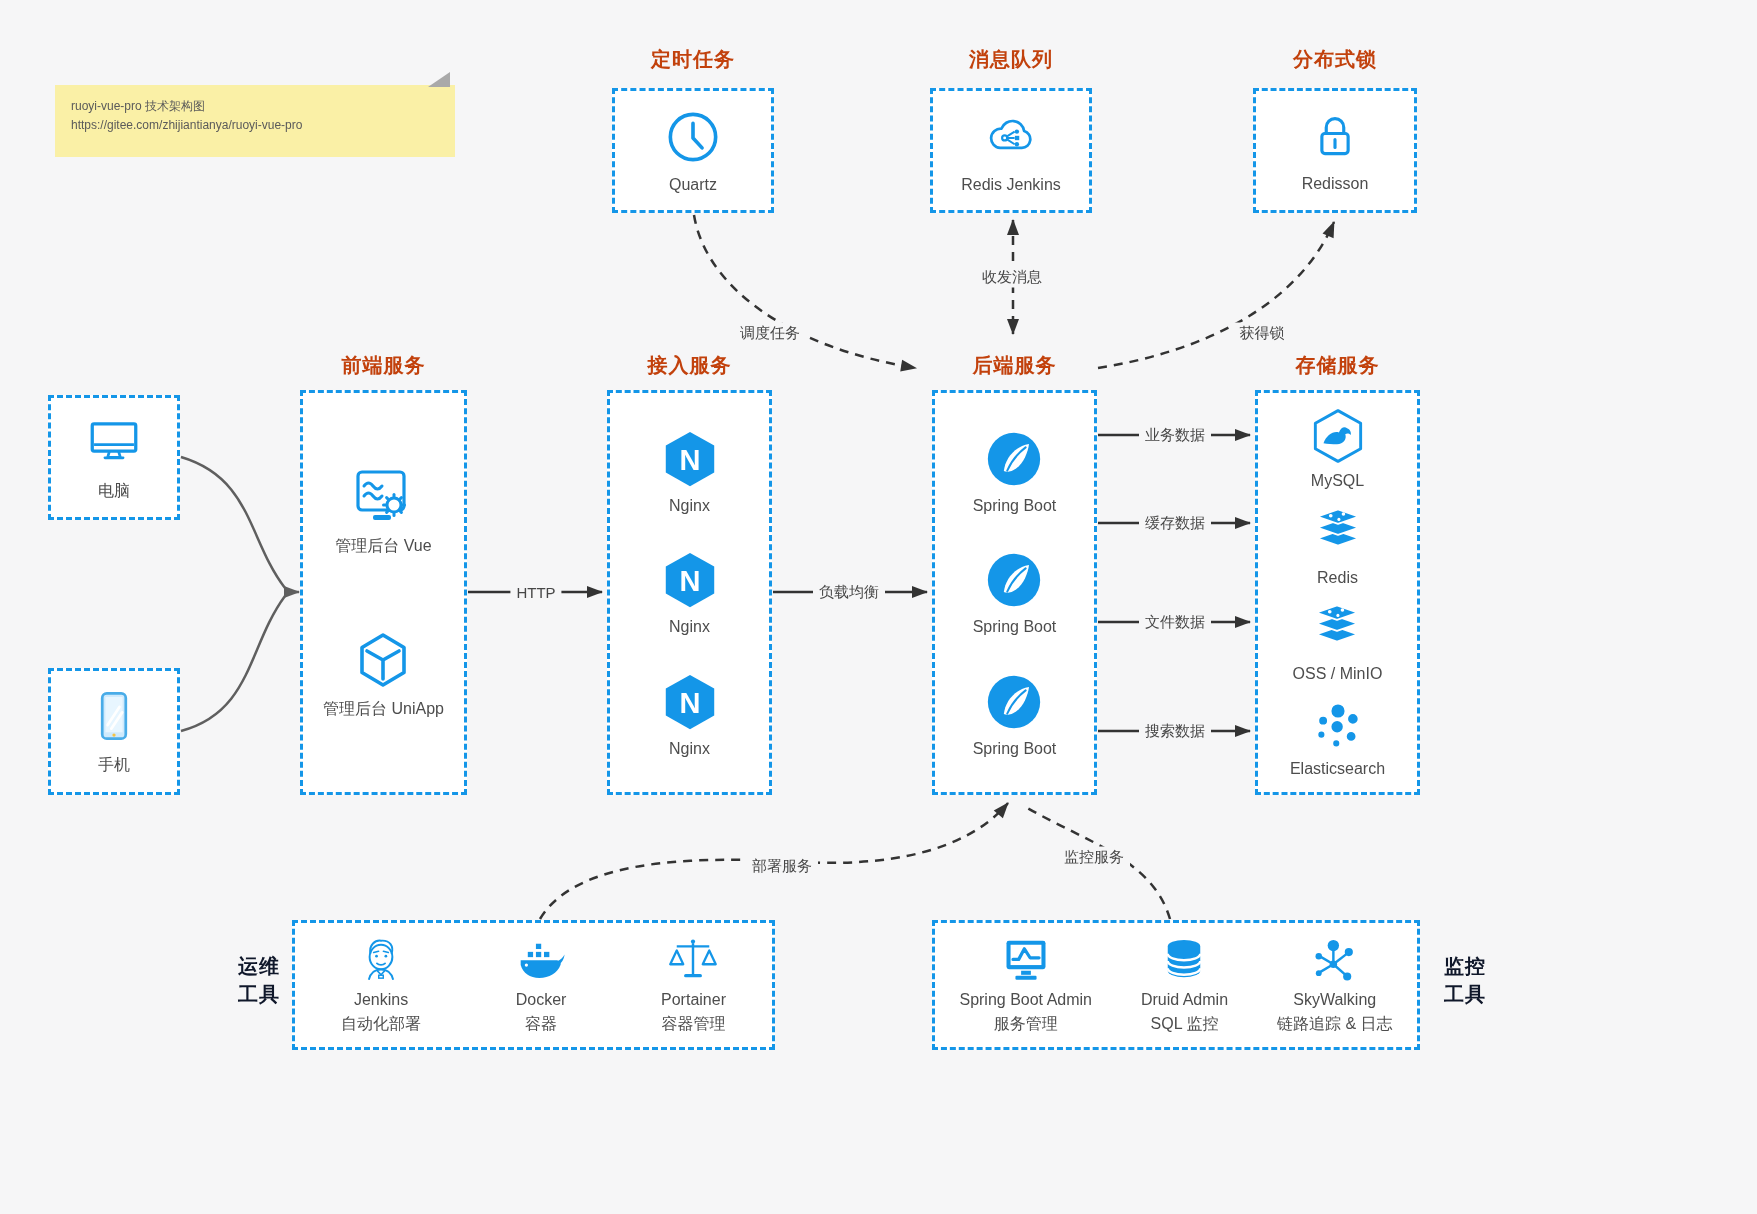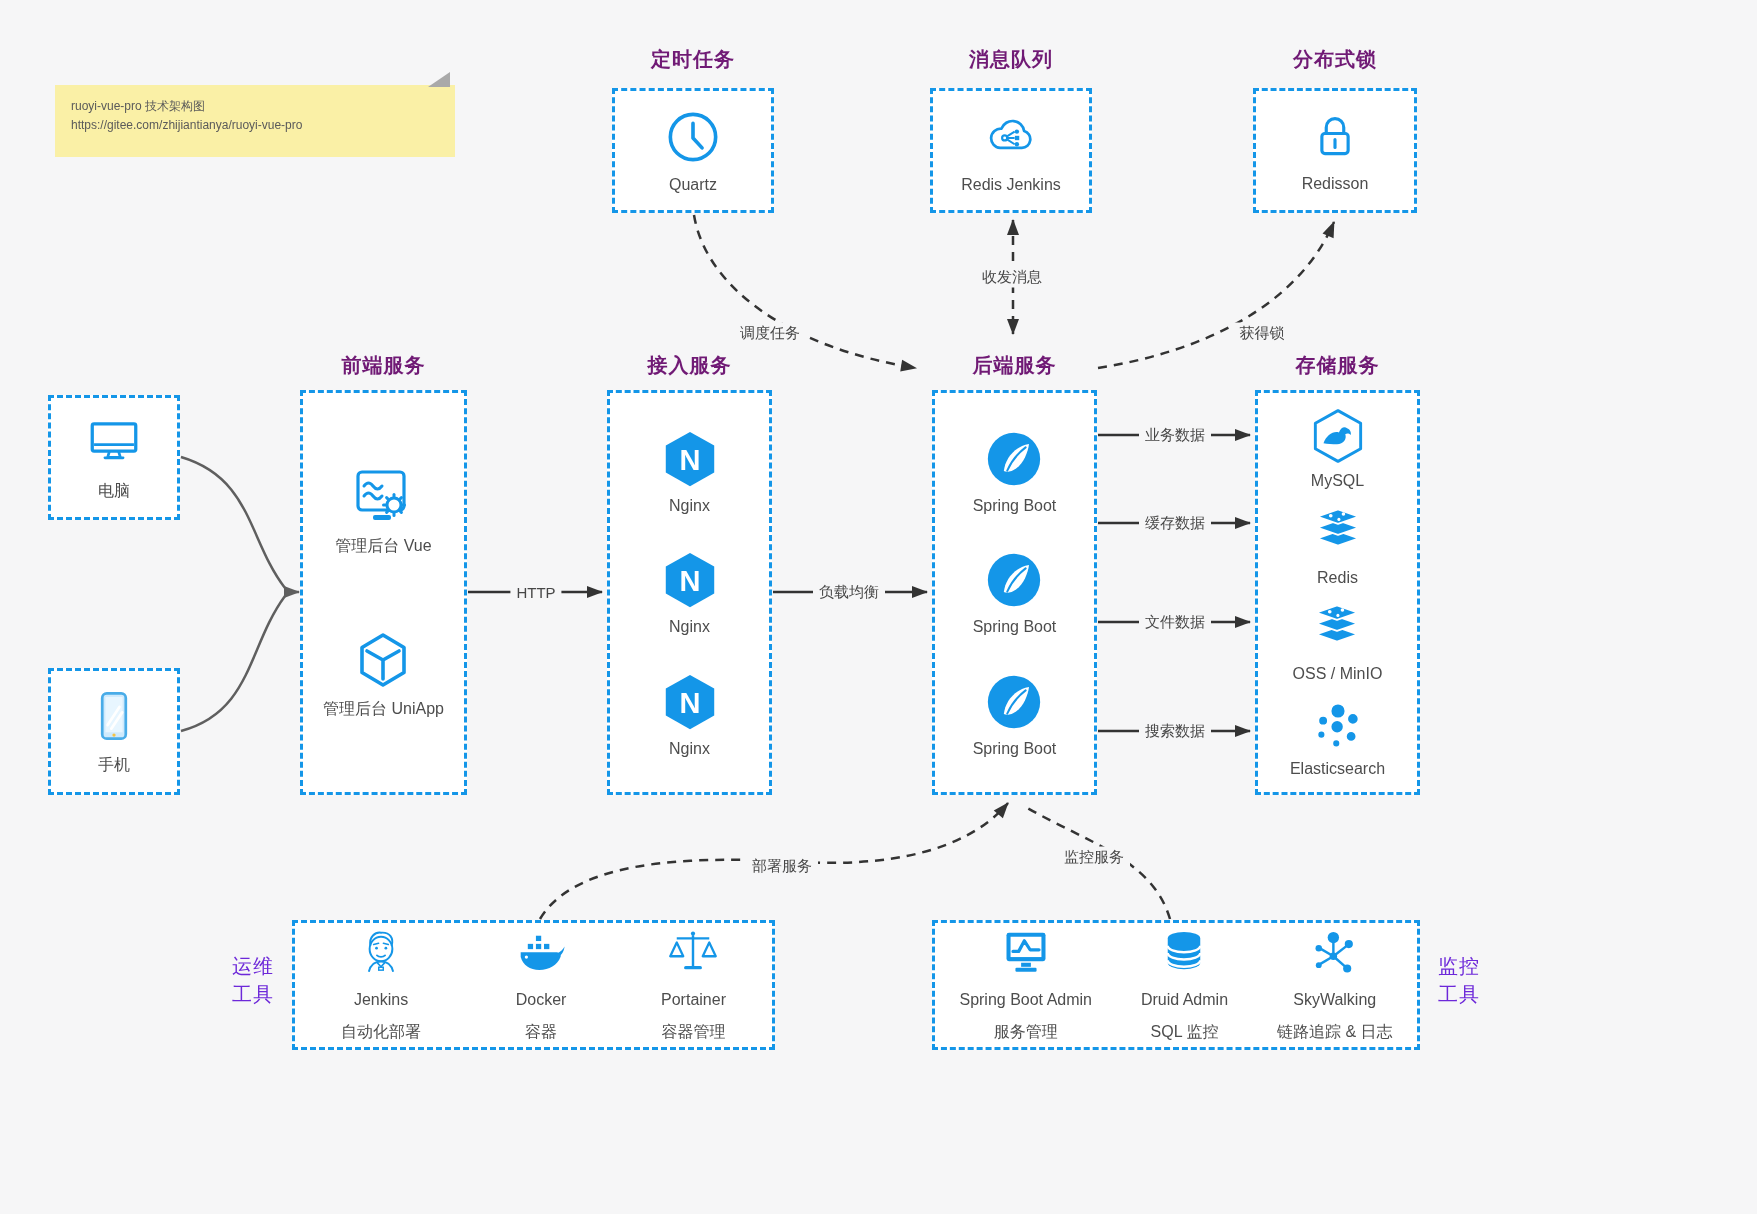--- a/index.html
+++ b/index.html
@@ -21,29 +21,29 @@
   }
   .box {
     position:absolute; background:#ffffff;
     border:3px dashed #1496e8; box-sizing:border-box; z-index:1;
   }
   .vflex { display:flex; flex-direction:column; align-items:center; justify-content:space-evenly; }
   .topflex { display:flex; flex-direction:column; align-items:center; justify-content:center; gap:10px; }
   .hflex { display:flex; flex-direction:row; align-items:center; justify-content:space-around; }
   .title {
     position:absolute; z-index:2; text-align:center;
-    font-weight:bold; font-size:20px; color:#701a75; letter-spacing:1px;
+    font-weight:bold; font-size:20px; color:#c2410c; letter-spacing:1px;
   }
   .side-label {
-    position:absolute; z-index:2; text-align:left;
-    font-weight:normal; font-size:20px; color:#6d28d9; line-height:1.4; letter-spacing:1px;
+    position:absolute; z-index:2; text-align:center;
+    font-weight:bold; font-size:20px; color:#0f172a; line-height:1.4; letter-spacing:1px;
   }
   .node { display:flex; flex-direction:column; align-items:center; gap:7px; }
   .node-label { font-size:16px; color:#4d4d4d; white-space:nowrap; }
-  .tool-item { display:flex; flex-direction:column; align-items:center; gap:9px; text-align:center; }
+  .tool-item { display:flex; flex-direction:column; align-items:center; gap:1px; text-align:center; }
   .tool-label { font-size:16px; color:#4d4d4d; line-height:1.45; white-space:nowrap; }
   .edge-label {
     position:absolute; z-index:2; transform:translate(-50%,-50%);
     background:#f6f6f7; padding:1px 6px; font-size:15px; color:#474747; white-space:nowrap;
   }
   .icon svg { display:block; }
 </style>
 </head>
 <body>
 

